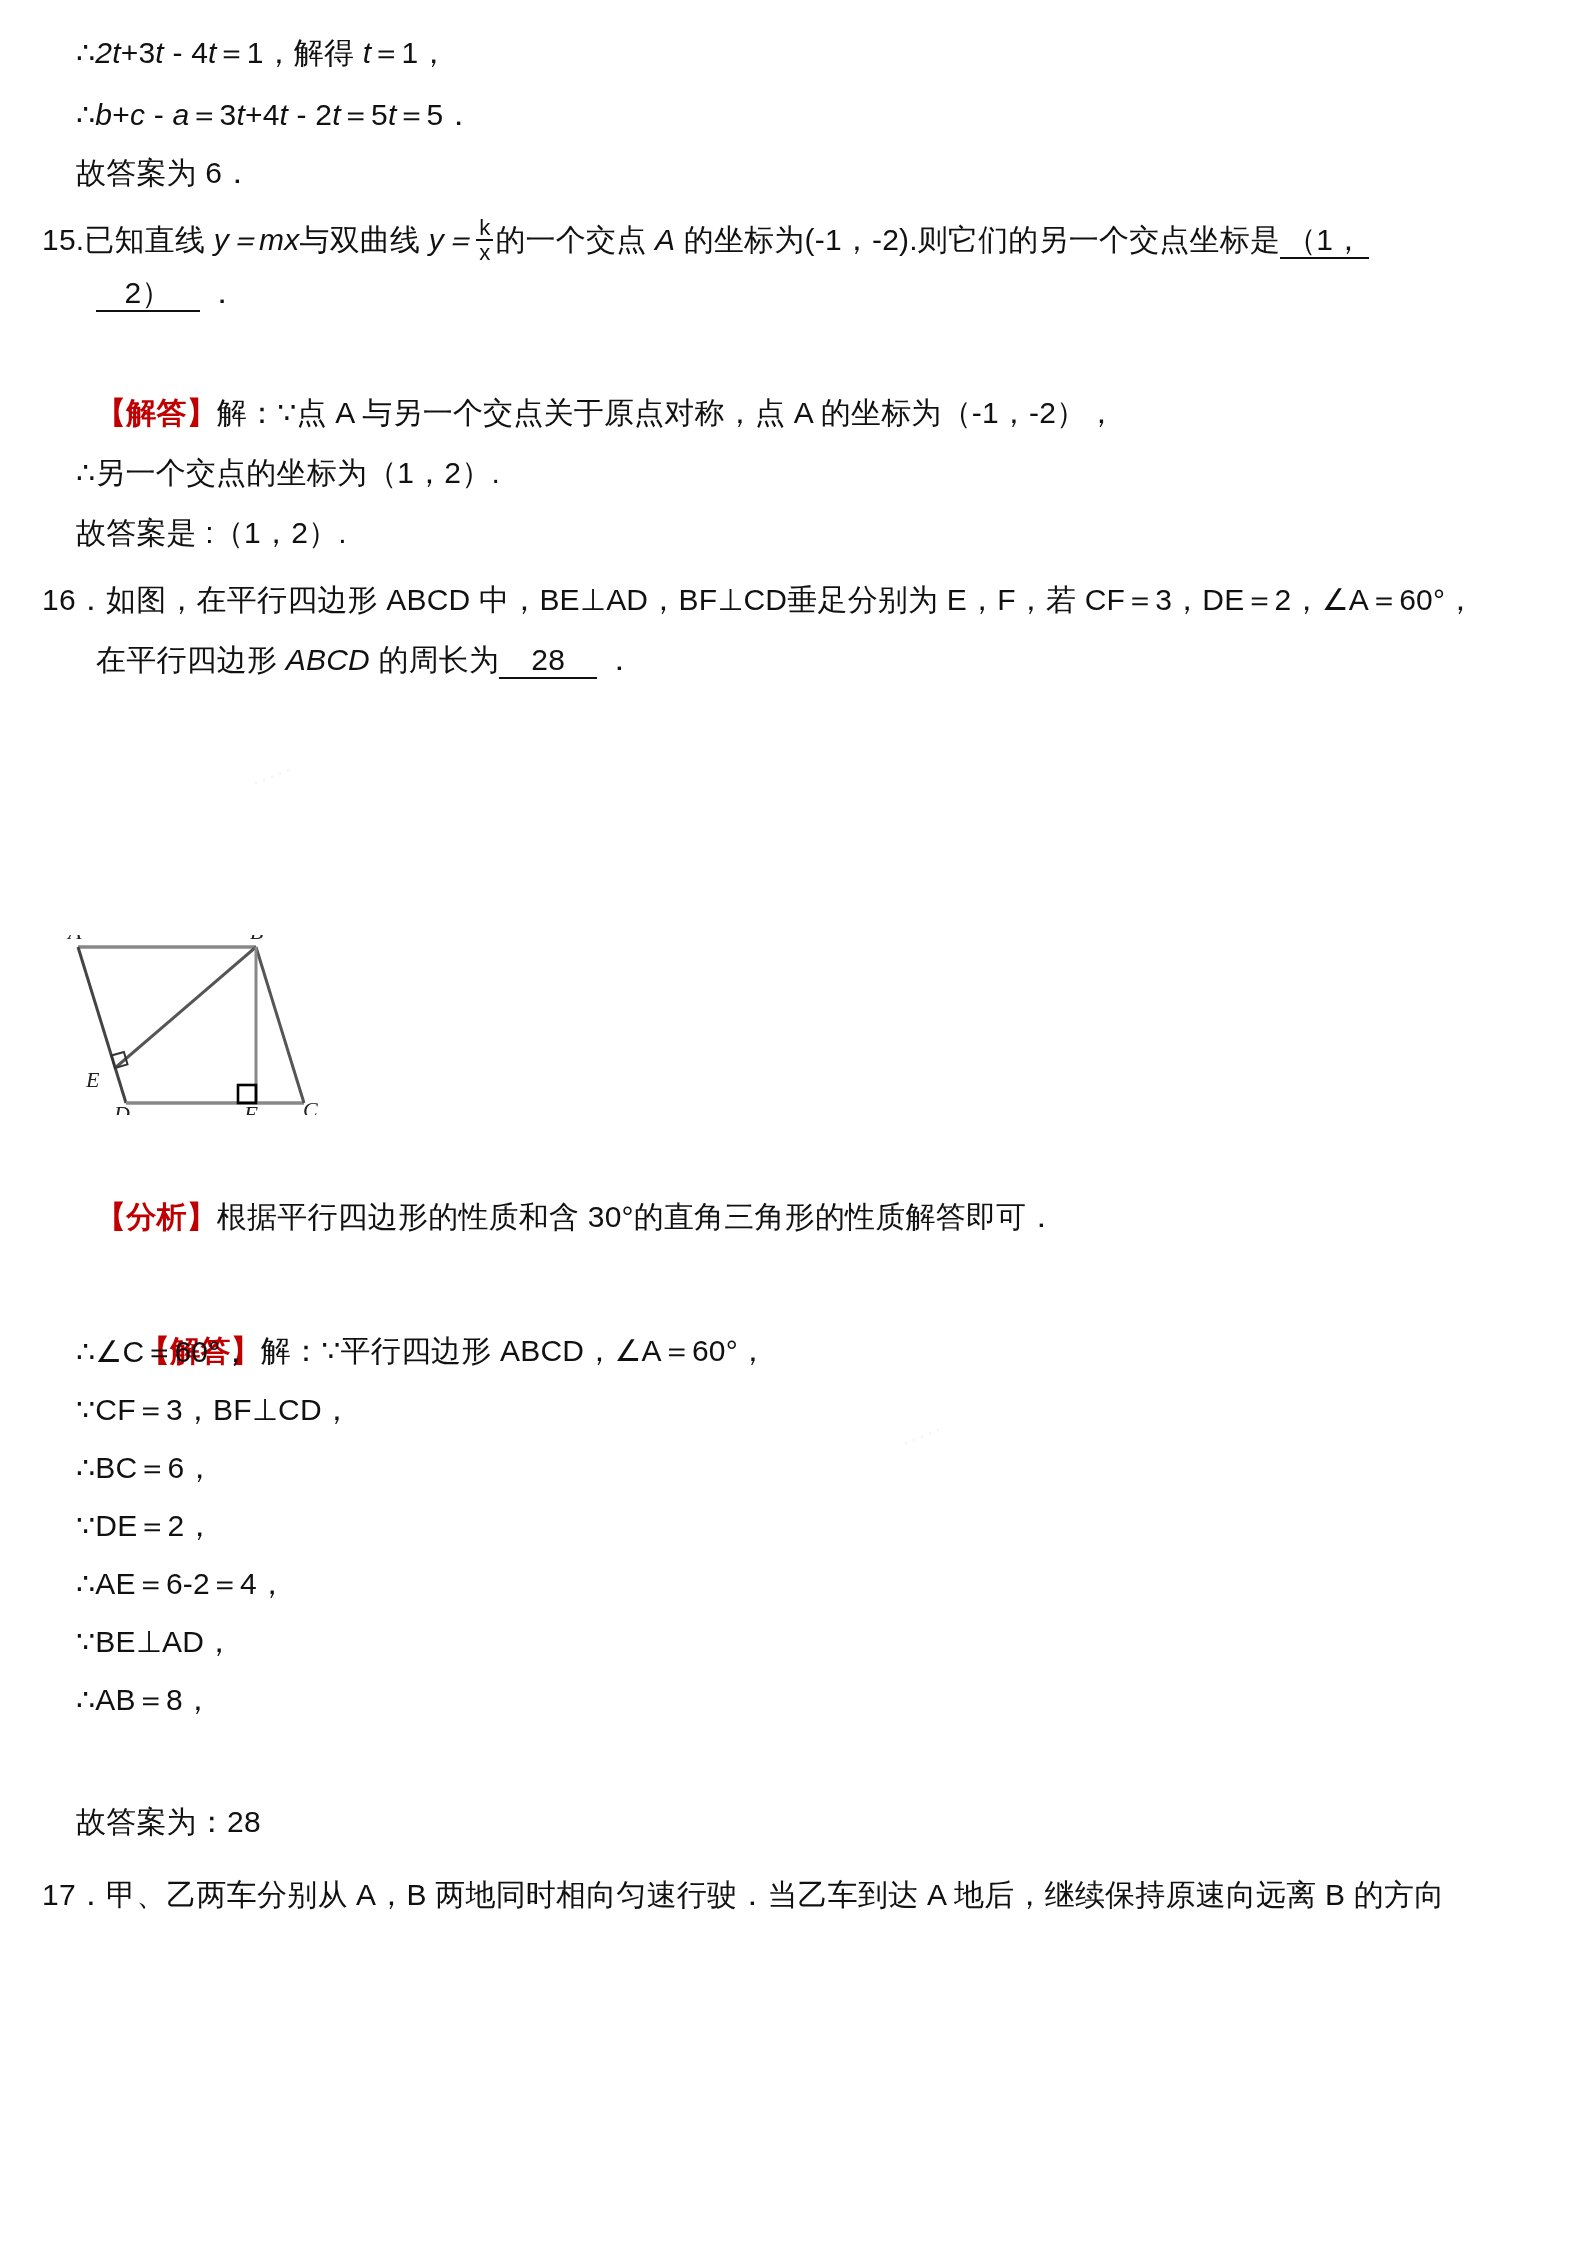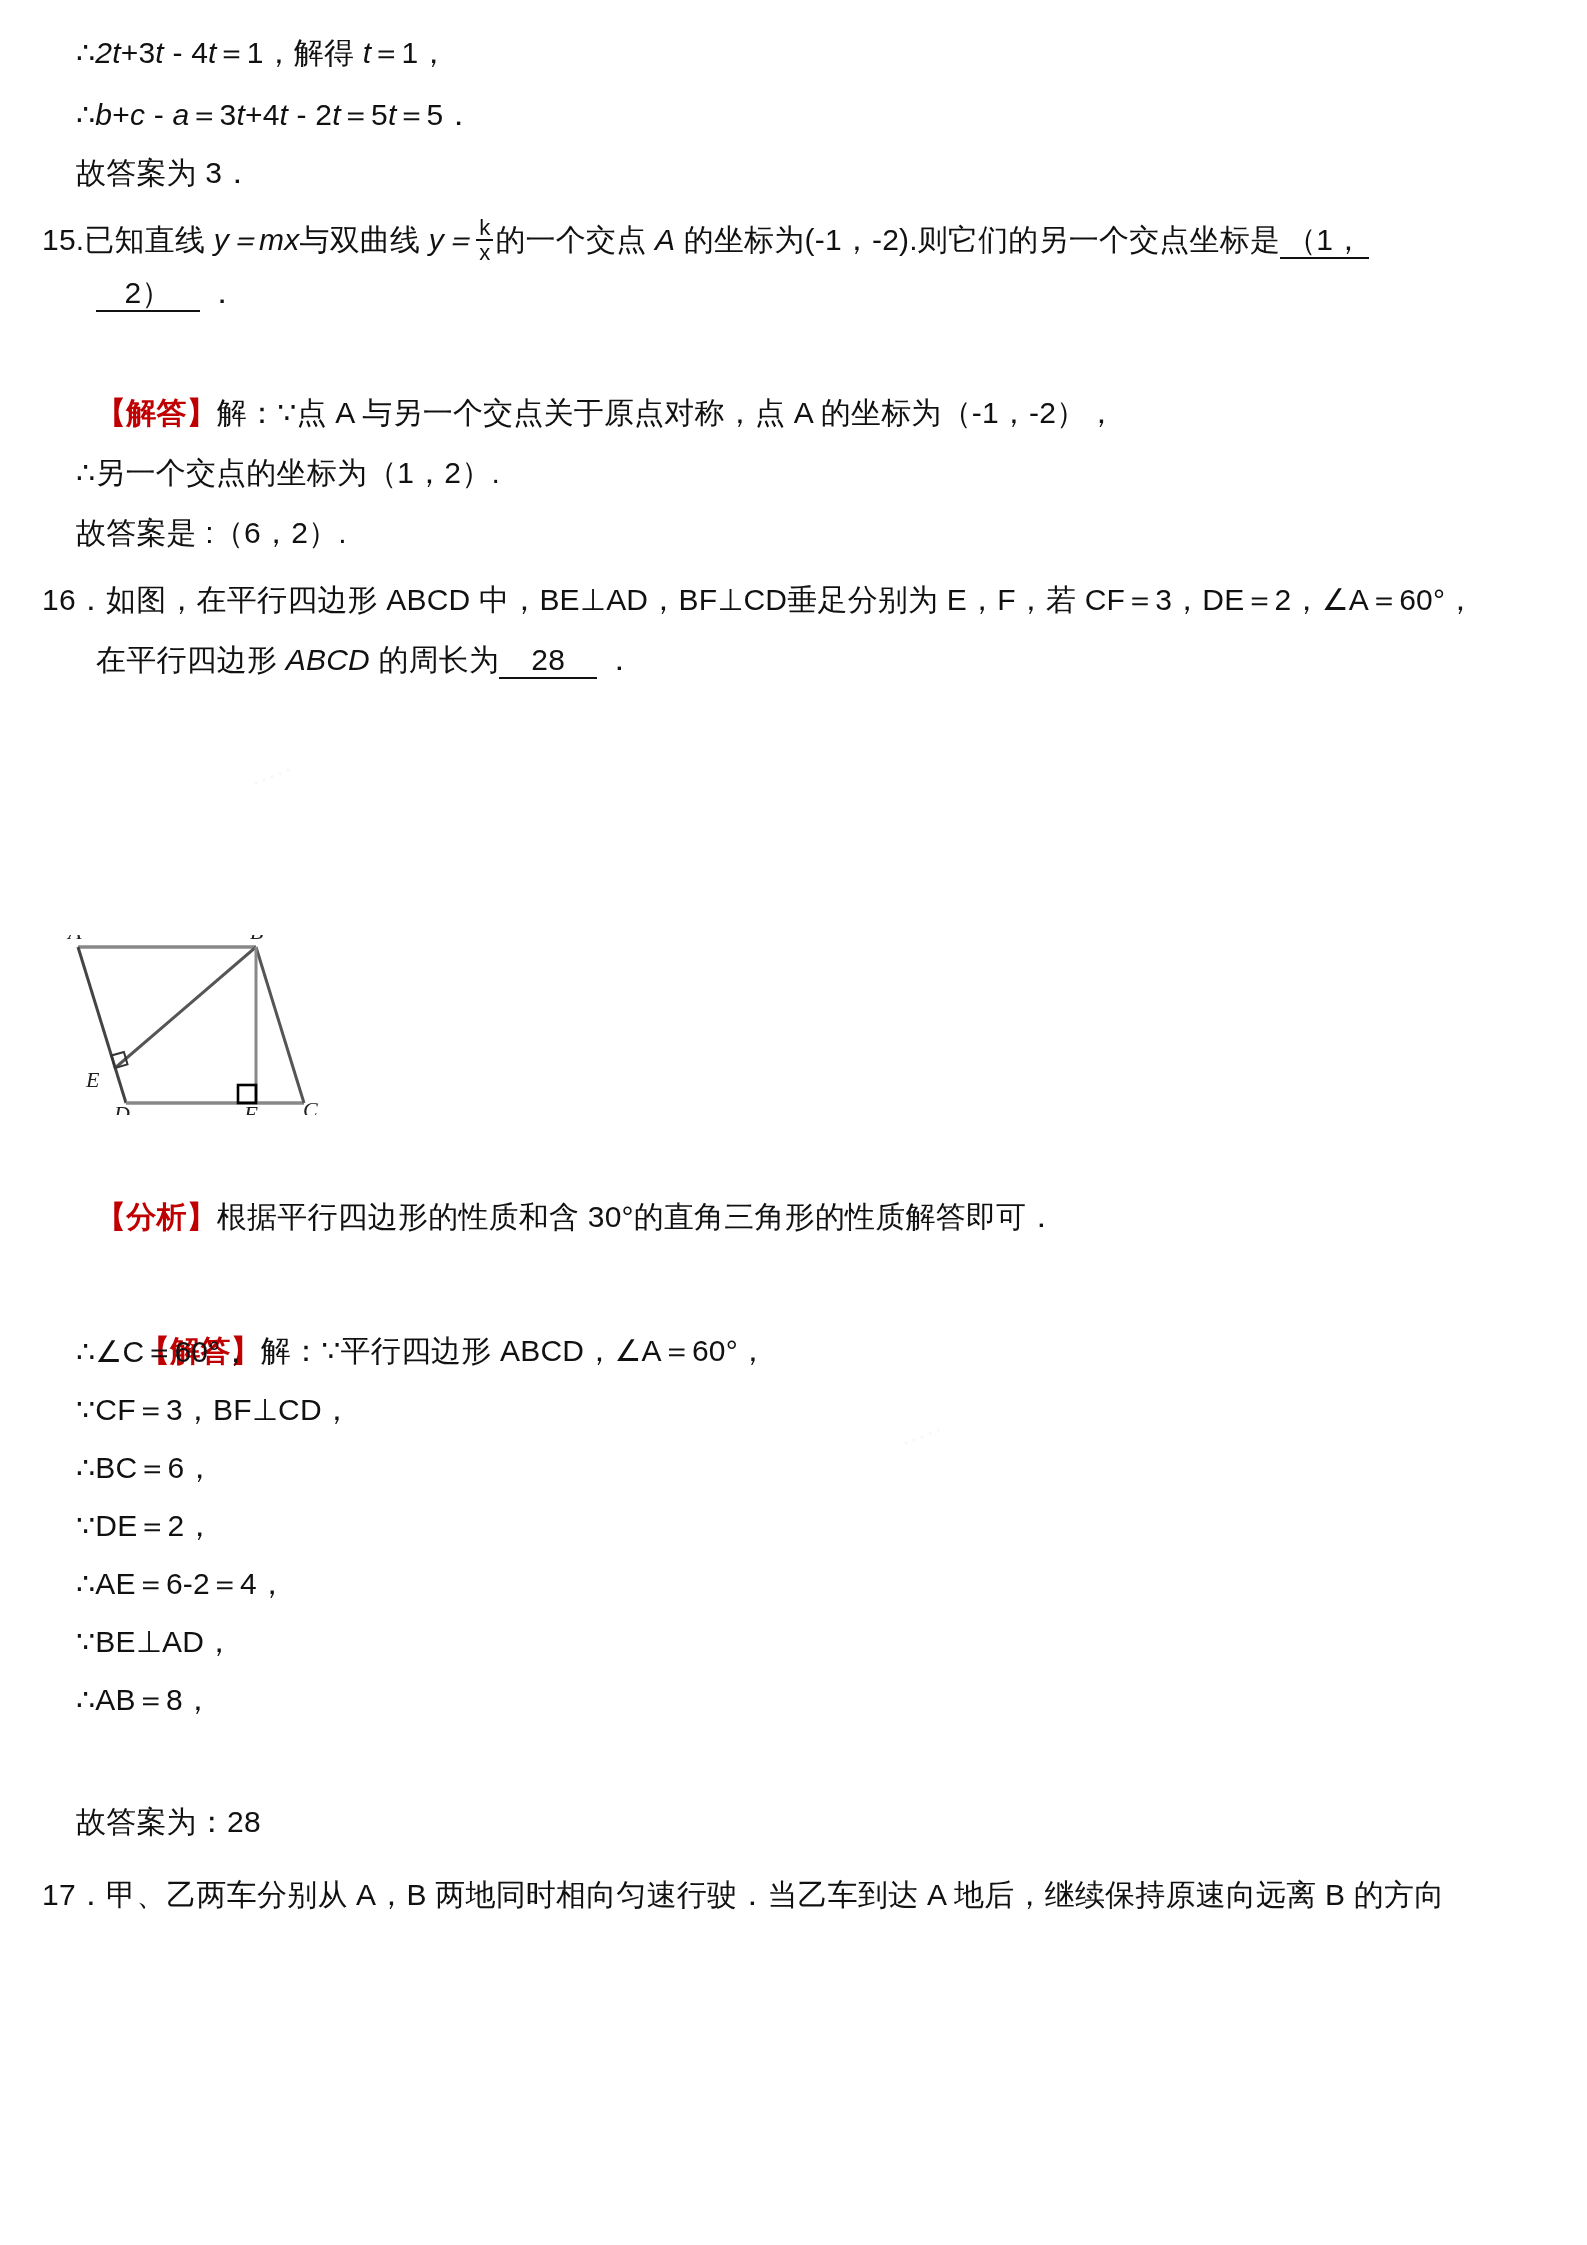--- a/index.html
+++ b/index.html
@@ -87,38 +87,38 @@
   <div class="wm" style="left:900px; top:1420px;">·····</div>
 
   <div class="line ind1" style="top:38px;">
     <span class="it">∴2</span><span class="it">t</span>+3<span class="it">t</span> - 4<span class="it">t</span>＝1，解得 <span class="it">t</span>＝1，
   </div>
 
   <div class="line ind1" style="top:100px;">
     ∴<span class="it">b</span>+<span class="it">c</span> - <span class="it">a</span>＝3<span class="it">t</span>+4<span class="it">t</span> - 2<span class="it">t</span>＝5<span class="it">t</span>＝5．
   </div>
 
-  <div class="line ind1" style="top:158px;">故答案为 3．</div>
+  <div class="line ind1" style="top:158px;">故答案为 6．</div>
 
   <div class="line ind0" style="top:218px;">
     <span>15</span><span>.已知直线 </span><span class="it">y＝mx</span><span>与双曲线 </span><span class="it">y＝</span><span class="frac"><span class="num">k</span><span class="den">x</span></span><span>的一个交点 </span><span class="it">A</span><span> 的坐标为(‑1，‑2).则它们的另一个交点坐标是</span><span class="blank-ul">（1，</span>
   </div>
 
   <div class="line ind2" style="top:278px;">
     <span class="blank-ul" style="min-width:92px;">2）</span><span class="sp"></span><span>．</span>
   </div>
 
 
   <div class="line ind2" style="top:398px;">
     <span class="tag">【解答】</span><span>解：∵点 A 与另一个交点关于原点对称，点 A 的坐标为（‑1，‑2），</span>
   </div>
 
   <div class="line ind1" style="top:458px;">∴另一个交点的坐标为（1，2）.</div>
 
-  <div class="line ind1" style="top:518px;">故答案是 :（6，2）.</div>
+  <div class="line ind1" style="top:518px;">故答案是 :（1，2）.</div>
 
   <div class="line ind0" style="top:585px;">
     <span>16</span><span>．如图，在平行四边形 ABCD 中，BE⊥AD，BF⊥CD垂足分别为 E，F，若 CF＝3，DE＝2，∠A＝60°，</span>
   </div>
 
   <div class="line ind2" style="top:645px;">
     <span>在平行四边形 </span><span class="it">ABCD</span><span> 的周长为</span><span class="blank-ul" style="min-width:86px;">28</span><span class="sp"></span><span>．</span>
   </div>
 
   <div id="figure">

